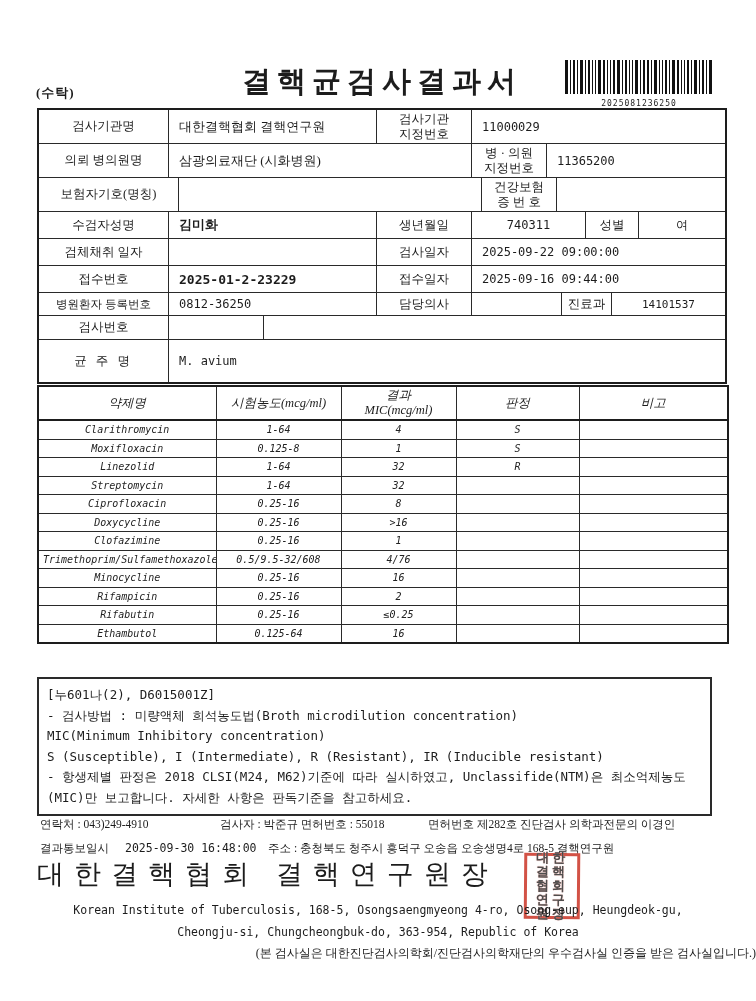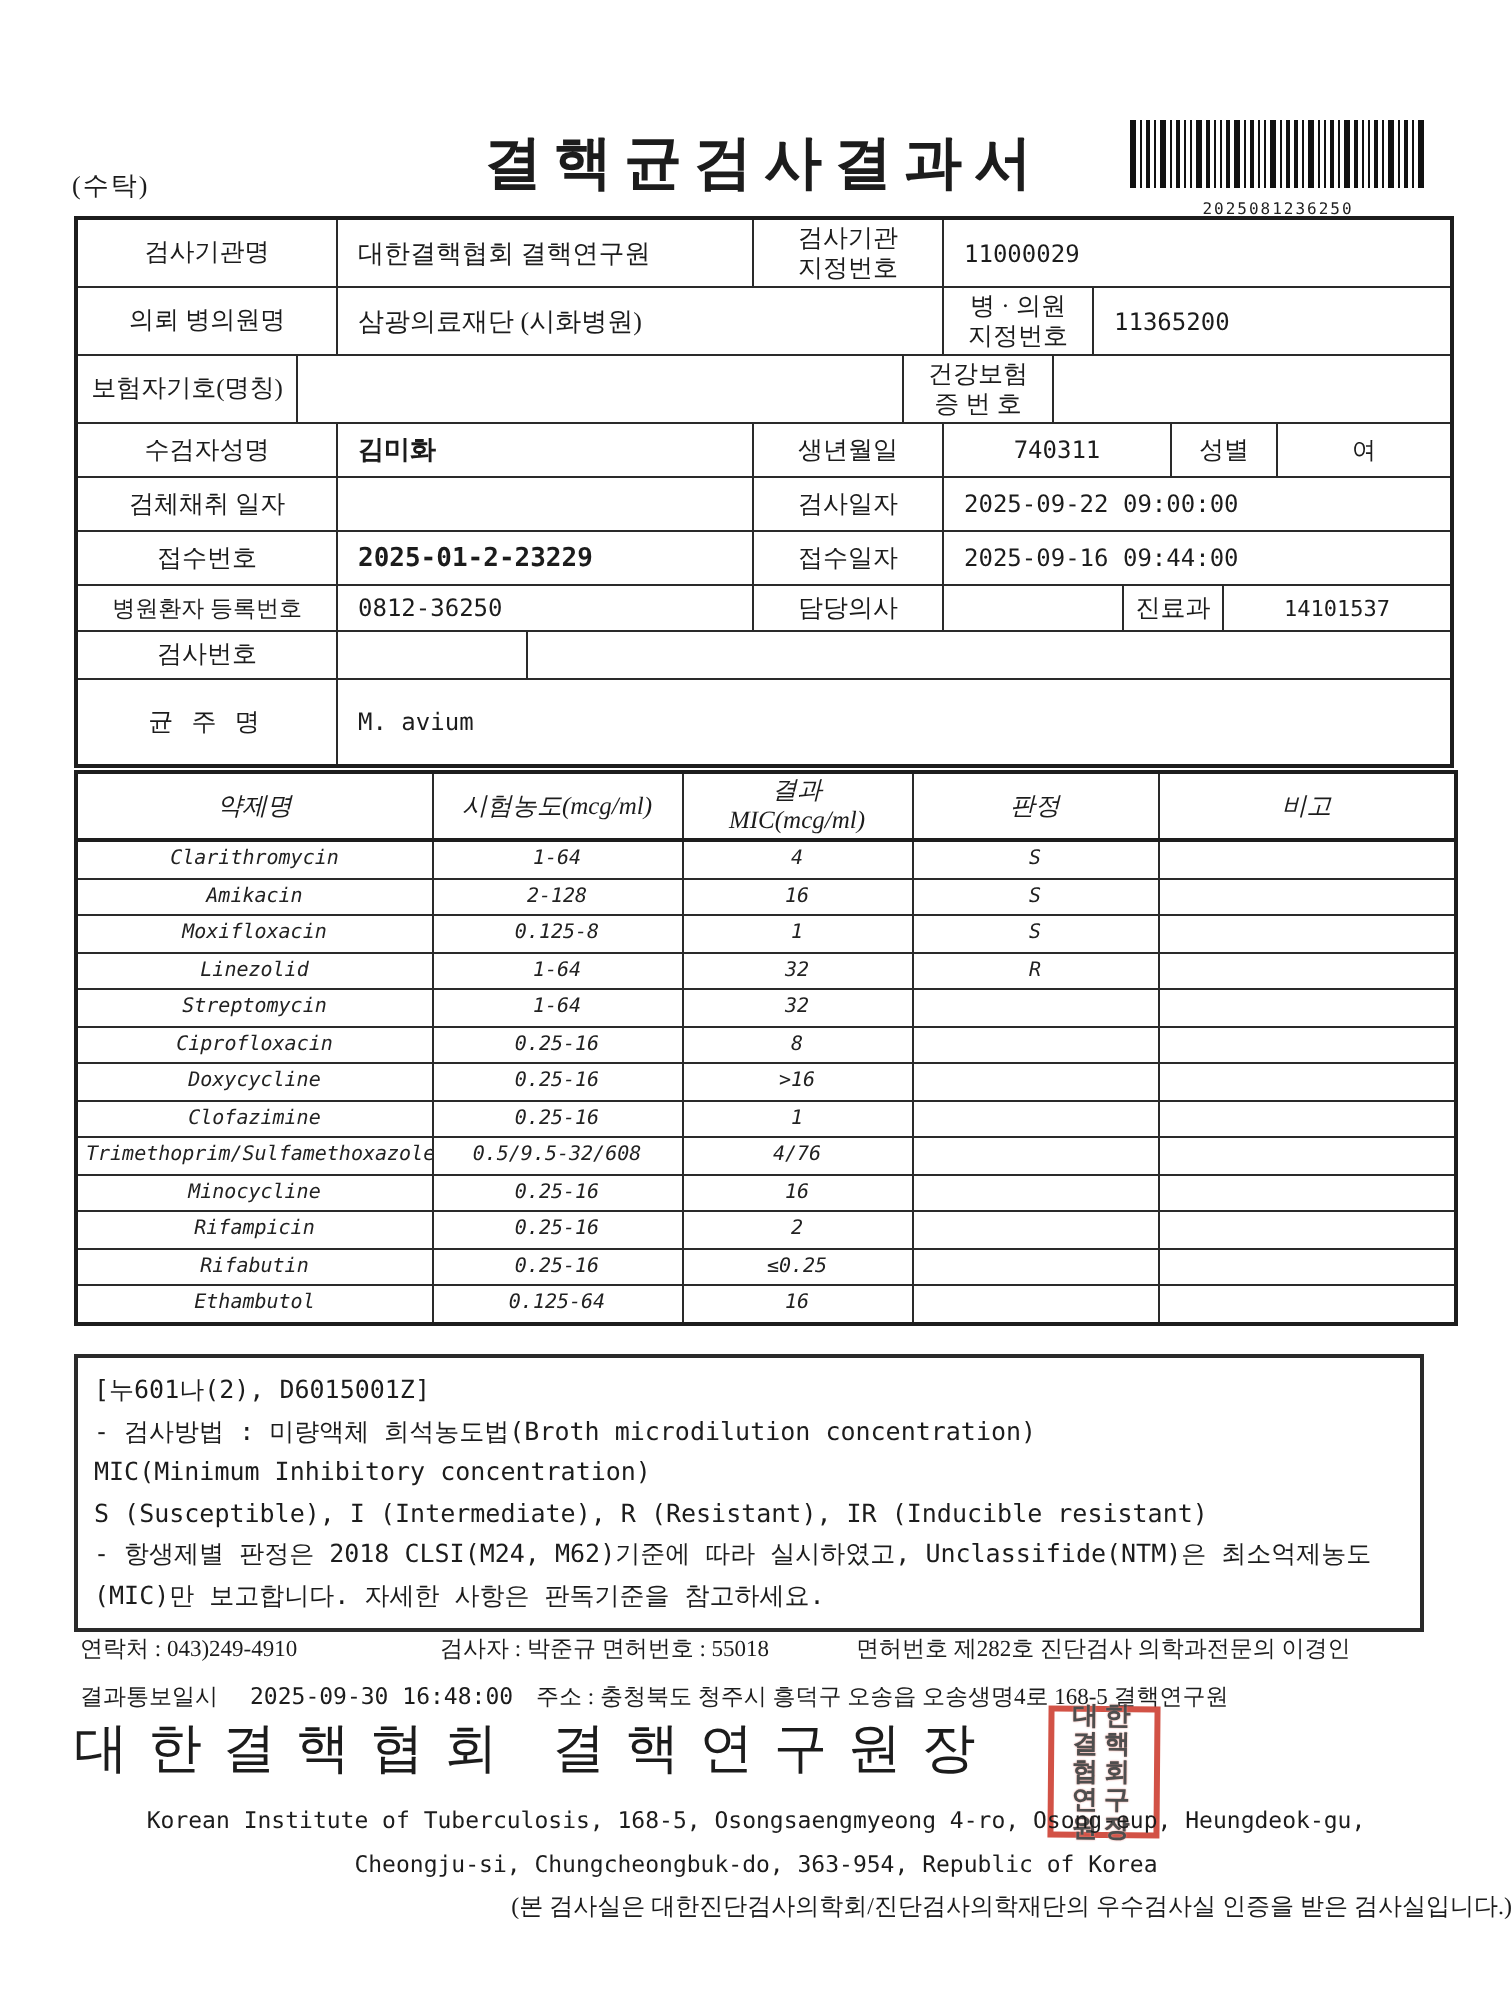--- a/index.html
+++ b/index.html
@@ -1,18 +1,18 @@
 <!DOCTYPE html>
 <html><head>
 <meta charset="utf-8">
 <style>
   html,body{margin:0;padding:0;background:#e8e8e8;}
   .page{position:relative;width:756px;height:1001px;background:#ffffff;margin:0 auto;
         font-family:"Liberation Serif",serif;color:#1c1c1c;overflow:hidden;}
-  .consign{position:absolute;left:36px;top:84px;font-size:13px;letter-spacing:1px;}
+  .consign{position:absolute;left:36px;top:84px;font-size:13px;letter-spacing:1px;font-weight:bold;}
   .title{position:absolute;left:37px;top:62px;width:690px;margin:0;text-align:center;
          font-size:29px;font-weight:bold;letter-spacing:6px;}
   .barcode{position:absolute;left:565px;top:60px;width:148px;text-align:center;}
   .bnum{font-family:"DejaVu Sans Mono",monospace;font-size:8px;letter-spacing:1px;margin-top:1px;color:#222;}
 
   
   .itable{position:absolute;left:37px;top:108px;width:690px;border:2px solid #1d1d1d;box-sizing:border-box;}
   .irow{display:flex;border-bottom:1px solid #2a2a2a;box-sizing:border-box;}
   .irow:last-child{border-bottom:none;}
   .icell{border-right:1px solid #2a2a2a;box-sizing:border-box;display:flex;align-items:center;
@@ -118,21 +118,21 @@
       <div class="icell val grow">11000029</div>
     </div>
     <div class="irow" style="height:34px">
       <div class="icell" style="width:130px">의뢰 병의원명</div>
       <div class="icell val kc" style="width:303px;font-size:13px">삼광의료재단 (시화병원)</div>
       <div class="icell pre" style="width:75px">병 · 의원
 지정번호</div>
       <div class="icell val grow">11365200</div>
     </div>
     <div class="irow" style="height:34px">
-      <div class="icell" style="width:110px">보험자기호(명칭)</div>
+      <div class="icell" style="width:140px">보험자기호(명칭)</div>
       <div class="icell val" style="width:303px"></div>
       <div class="icell pre" style="width:75px">건강보험
 증 번 호</div>
       <div class="icell val grow"></div>
     </div>
     <div class="irow" style="height:27px">
       <div class="icell" style="width:130px">수검자성명</div>
       <div class="icell val kc bold" style="width:208px">김미화</div>
       <div class="icell" style="width:95px">생년월일</div>
       <div class="icell vc" style="width:114px">740311</div>
@@ -190,27 +190,20 @@
     </thead>
     <tbody>
       <tr>
           <td>Clarithromycin</td>
           <td>1-64</td>
           <td>4</td>
           <td>S</td>
           <td></td>
         </tr>
       <tr>
-          <td>Amikacin</td>
-          <td>2-128</td>
-          <td>16</td>
-          <td>S</td>
-          <td></td>
-        </tr>
-      <tr>
           <td>Moxifloxacin</td>
           <td>0.125-8</td>
           <td>1</td>
           <td>S</td>
           <td></td>
         </tr>
       <tr>
           <td>Linezolid</td>
           <td>1-64</td>
           <td>32</td>

